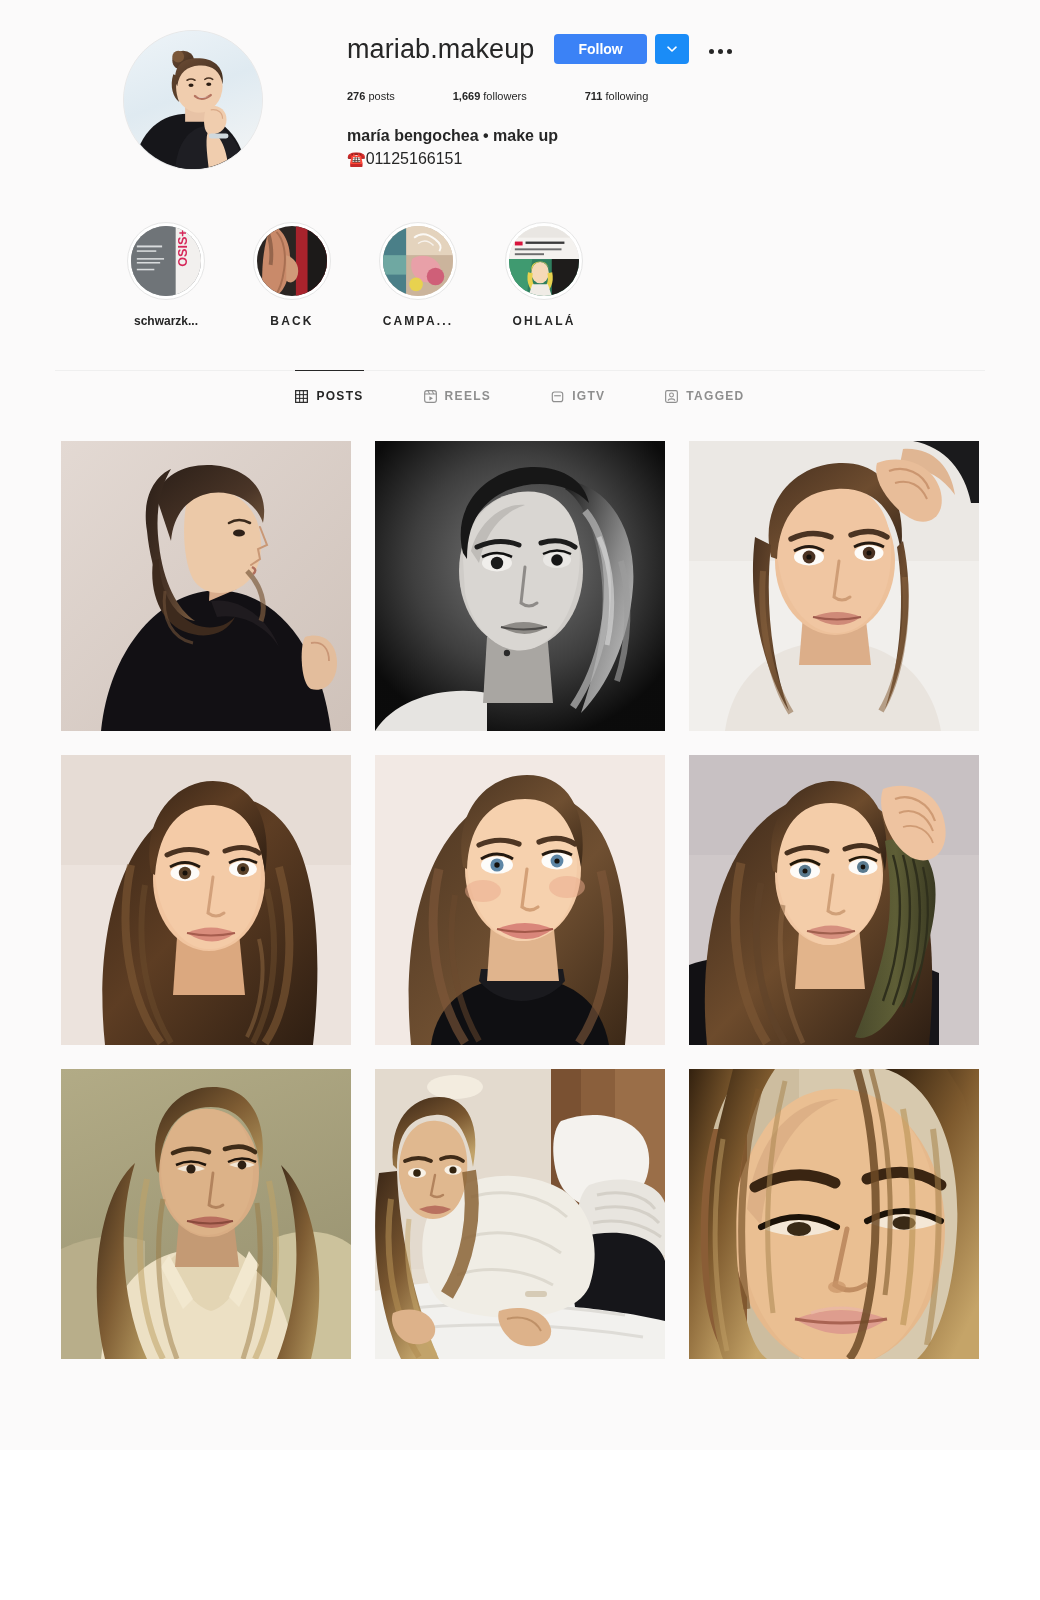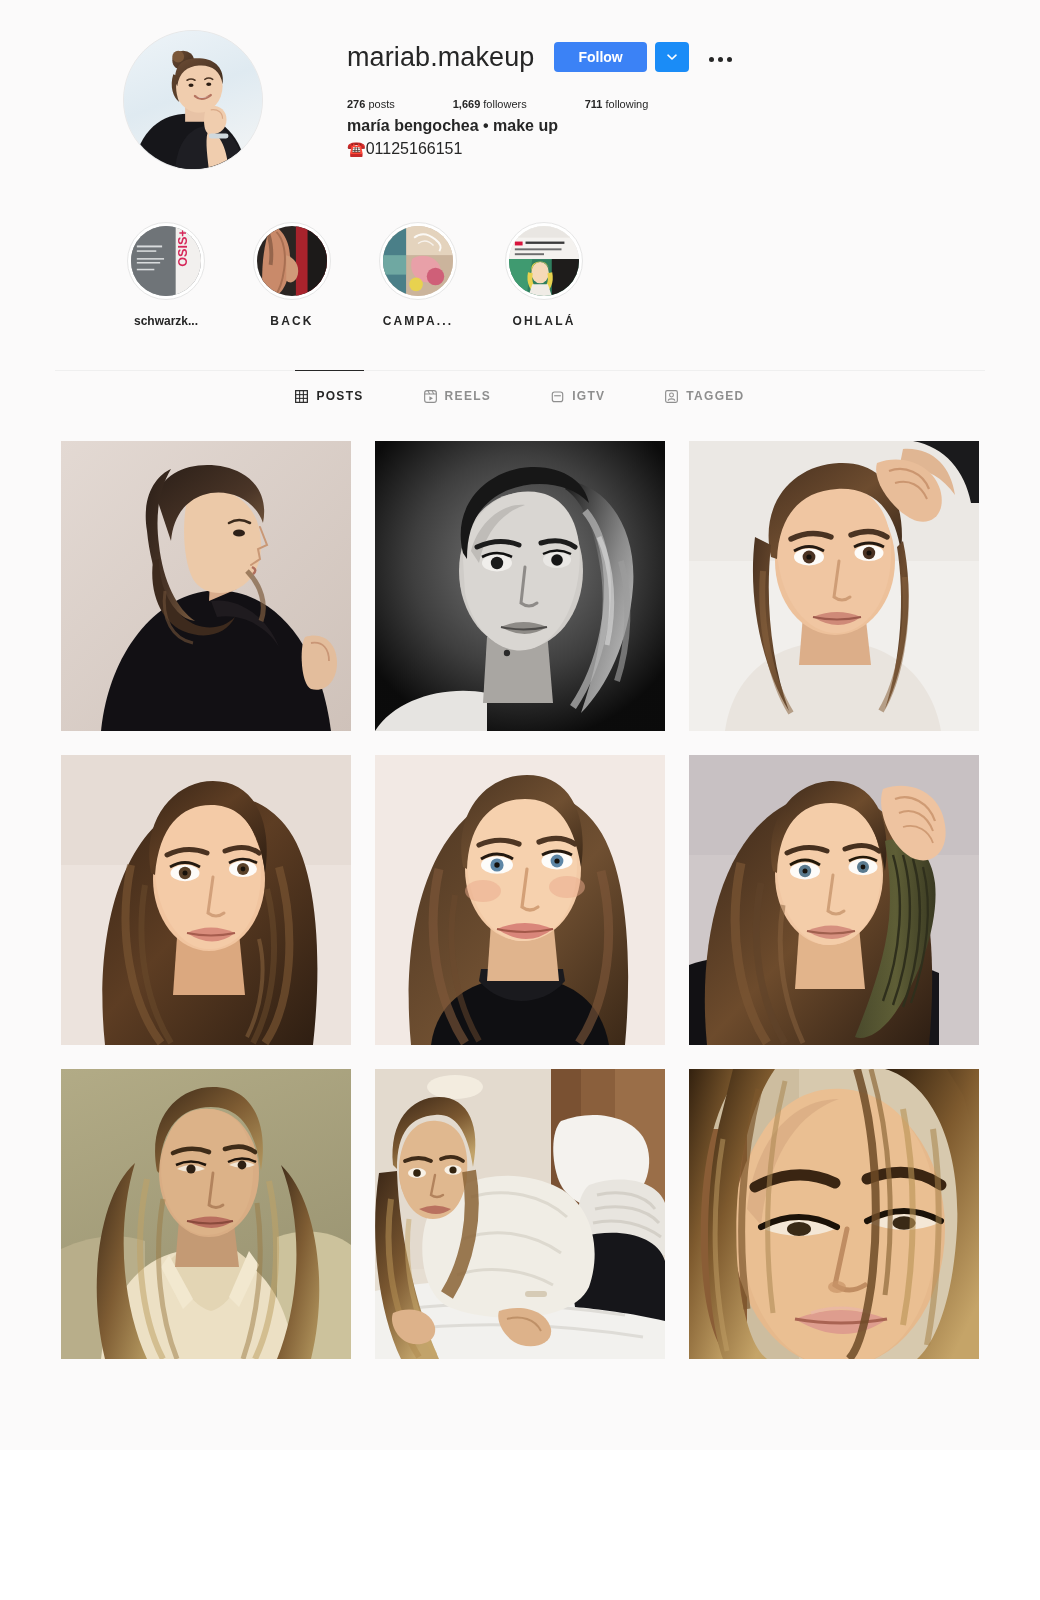--- a/index.html
+++ b/index.html
@@ -34,21 +34,21 @@
     position: relative;
     z-index: 1;
     width: 930px;
     margin: 0 auto;
     padding-top: 18px;
   }
 
   
   .profile-header {
     display: flex;
-    align-items: center;
+    align-items: flex-end;
     padding-left: 62px;
   }
 
   .avatar-wrap {
     width: 152px;
     min-width: 152px;
     display: flex;
     justify-content: center;
     padding-top: 12px;
   }
@@ -137,21 +137,21 @@
     margin-top: 22px;
     font-size: 11px;
     color: #262626;
   }
   .stat { margin-right: 58px; white-space: nowrap; }
   .stat:last-child { margin-right: 0; }
   .stat b { font-weight: 700; }
   .stat span { font-weight: 400; }
 
   .bio {
-    margin-top: 4px;
+    margin-top: 22px;
     font-size: 16px;
     line-height: 23px;
     color: #262626;
     max-width: 562px;
   }
   .bio-name { font-weight: 700; display: block; }
   .bio-text { font-weight: 400; display: block; }
   .bio-phone { font-weight: 400; display: block; }
   .emoji { font-size: 15px; }
 

